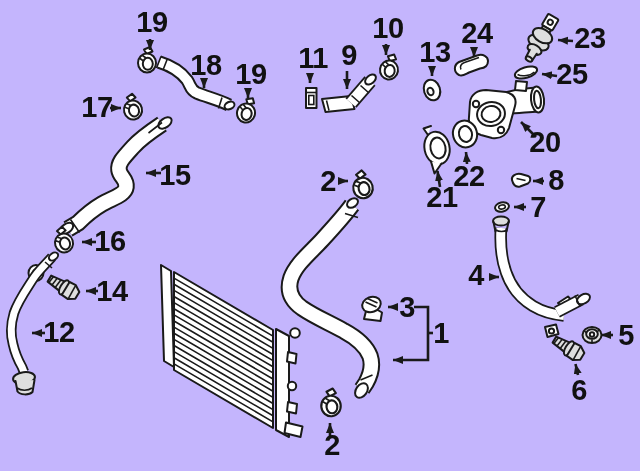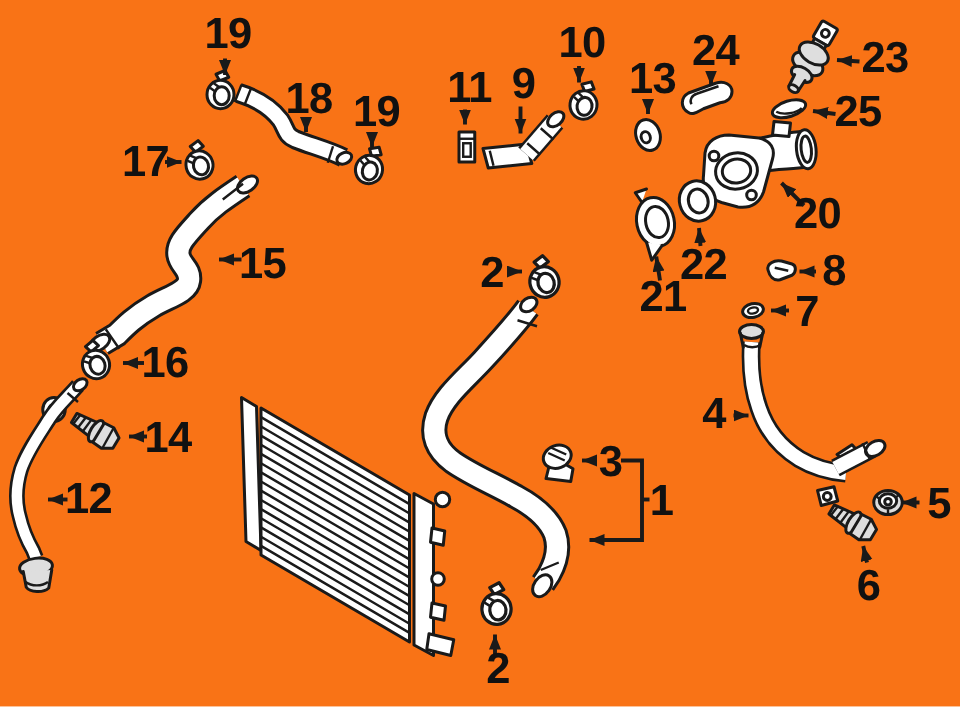--- a/index.html
+++ b/index.html
@@ -1,16 +1,16 @@
 <!DOCTYPE html>
 <html><head>
 <meta charset="utf-8">
 <style>
   html,body{margin:0;padding:0;background:#fff;}
-  .stage{width:640px;height:471px;background:#f97316;position:relative;overflow:hidden;text-decoration:underline;}
+  .stage{width:640px;height:471px;background:#c4b5fd;position:relative;overflow:hidden;text-decoration:underline;}
   .ln{stroke:#1a1a1a;stroke-width:2;fill:none;stroke-linecap:round;stroke-linejoin:round;}
   .fw{fill:#ffffff;}
   .fg{fill:#dedede;}
   .tube-o{stroke:#1a1a1a;fill:none;stroke-linecap:butt;}
   .tube-i{stroke:#ffffff;fill:none;stroke-linecap:butt;}
   .band{stroke:#1a1a1a;stroke-width:1.6;fill:none;}
   .leader{stroke:#1a1a1a;stroke-width:2.6;fill:none;}
   .num{font-family:"Liberation Sans",sans-serif;font-weight:bold;font-size:29px;letter-spacing:-0.5px;fill:#111;}
 </style>
 </head>

